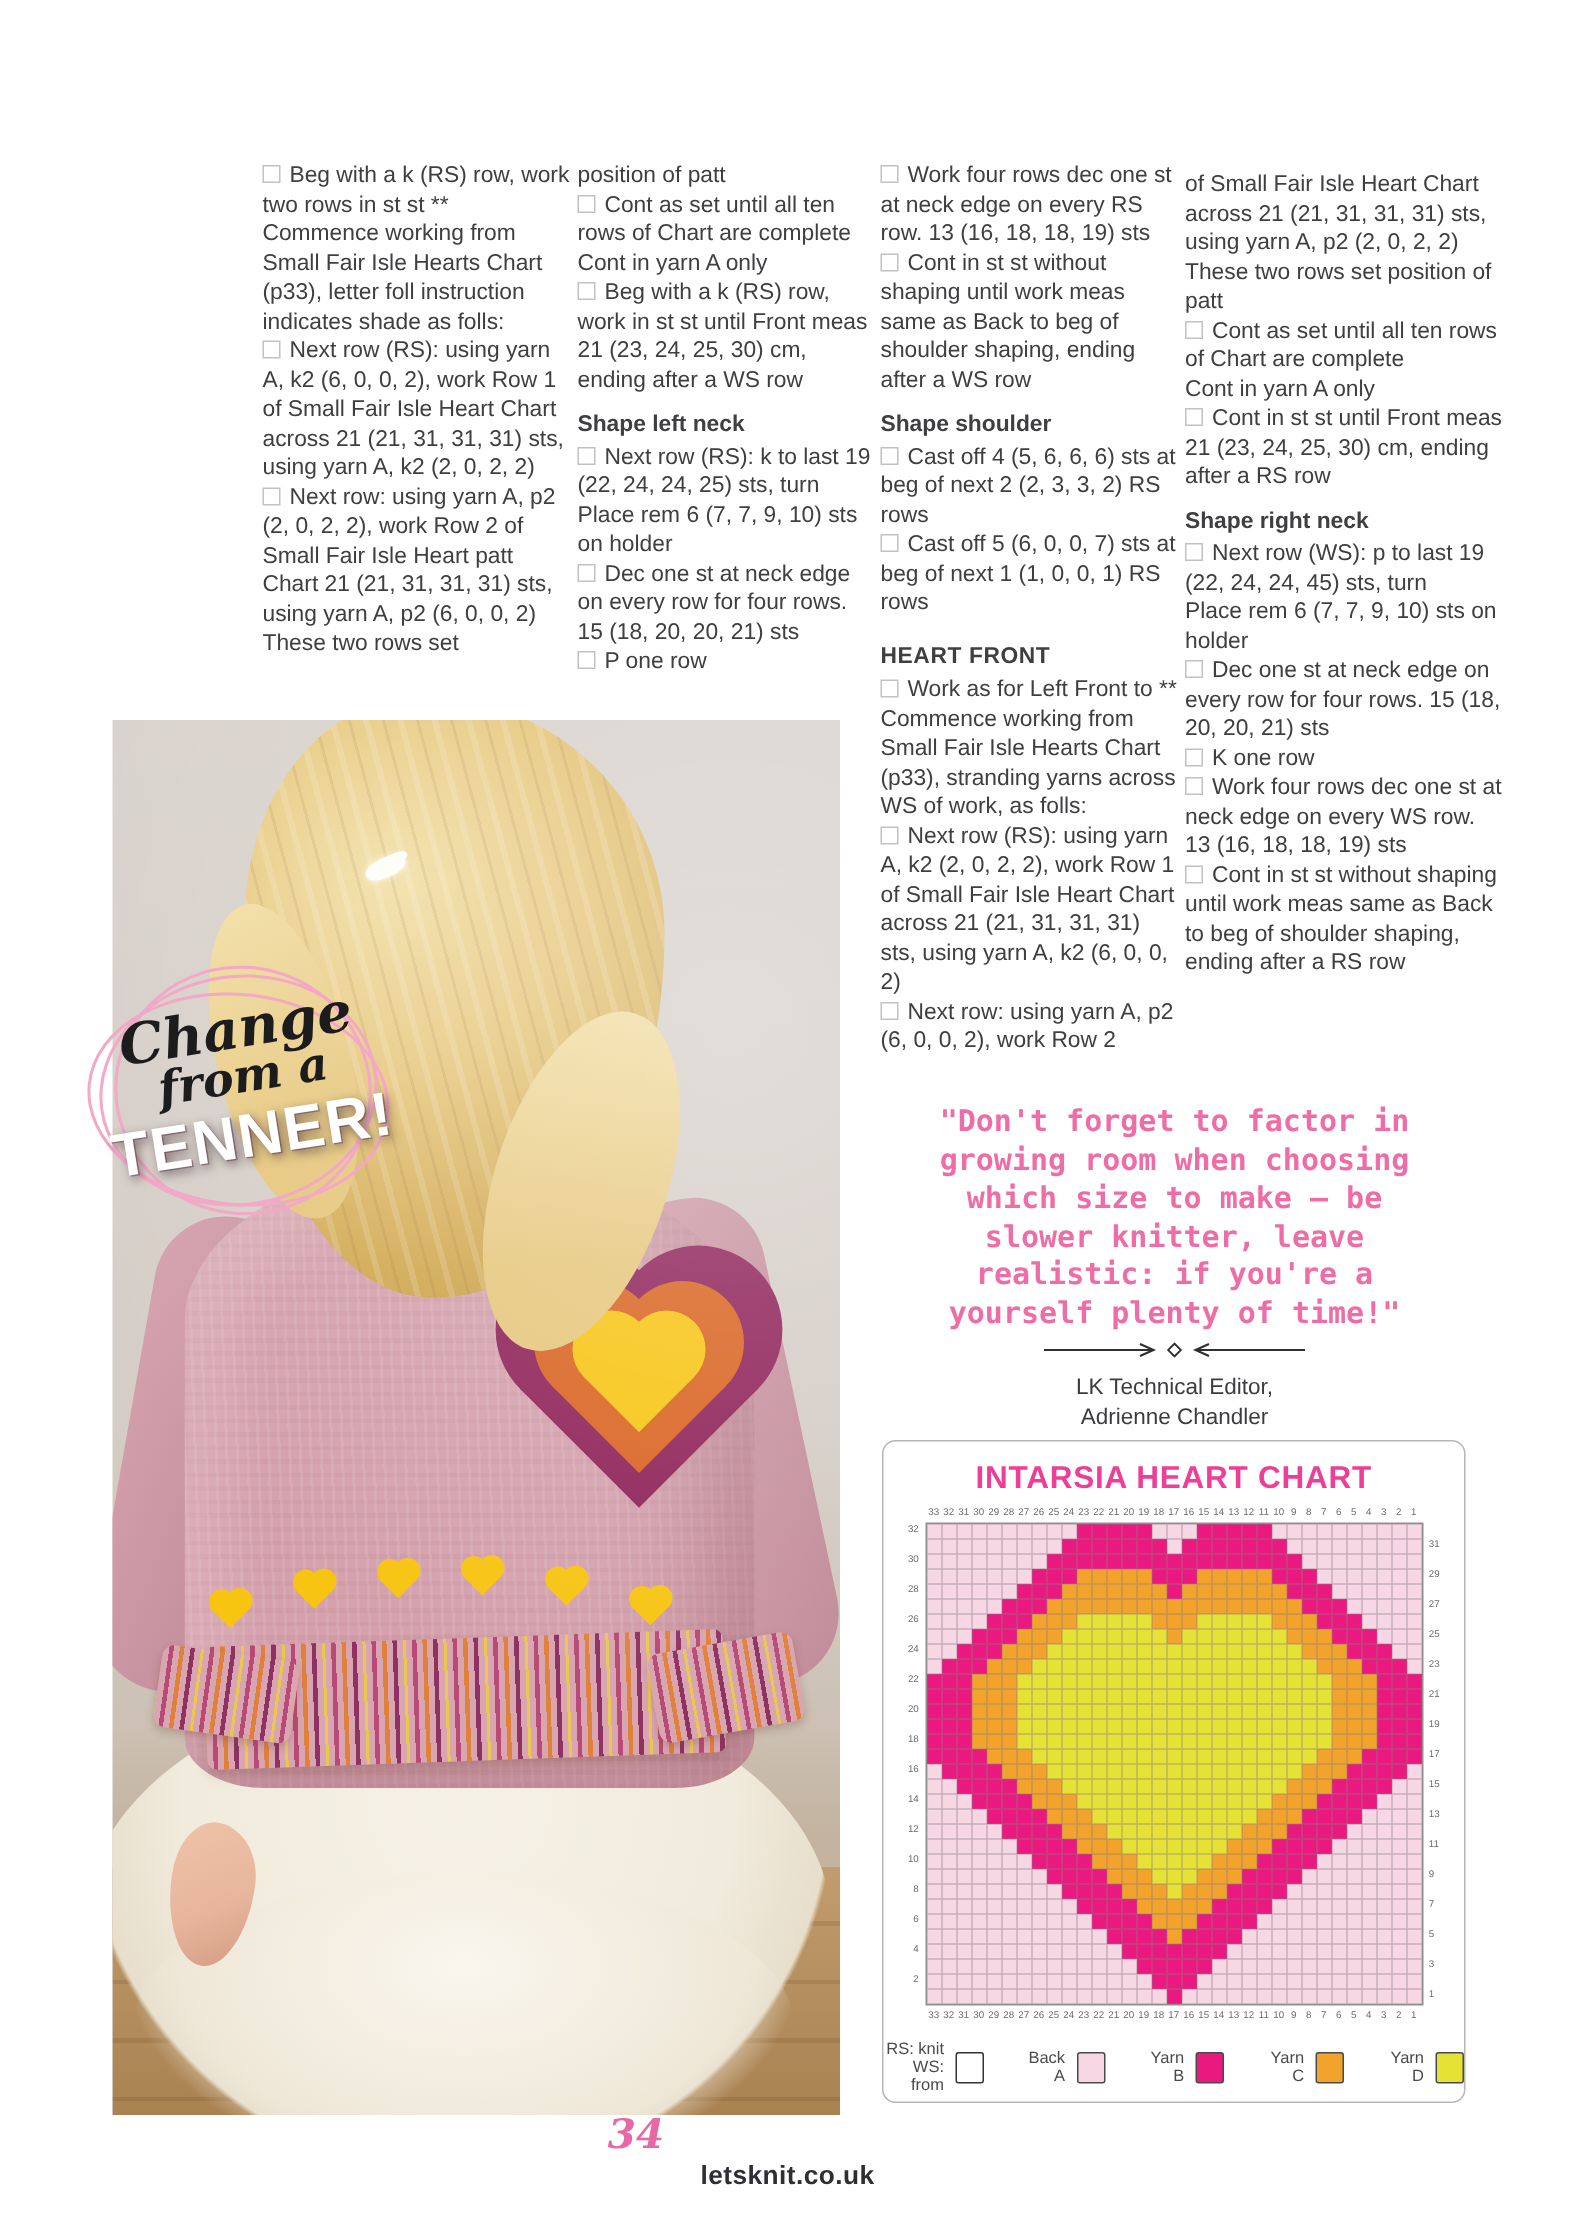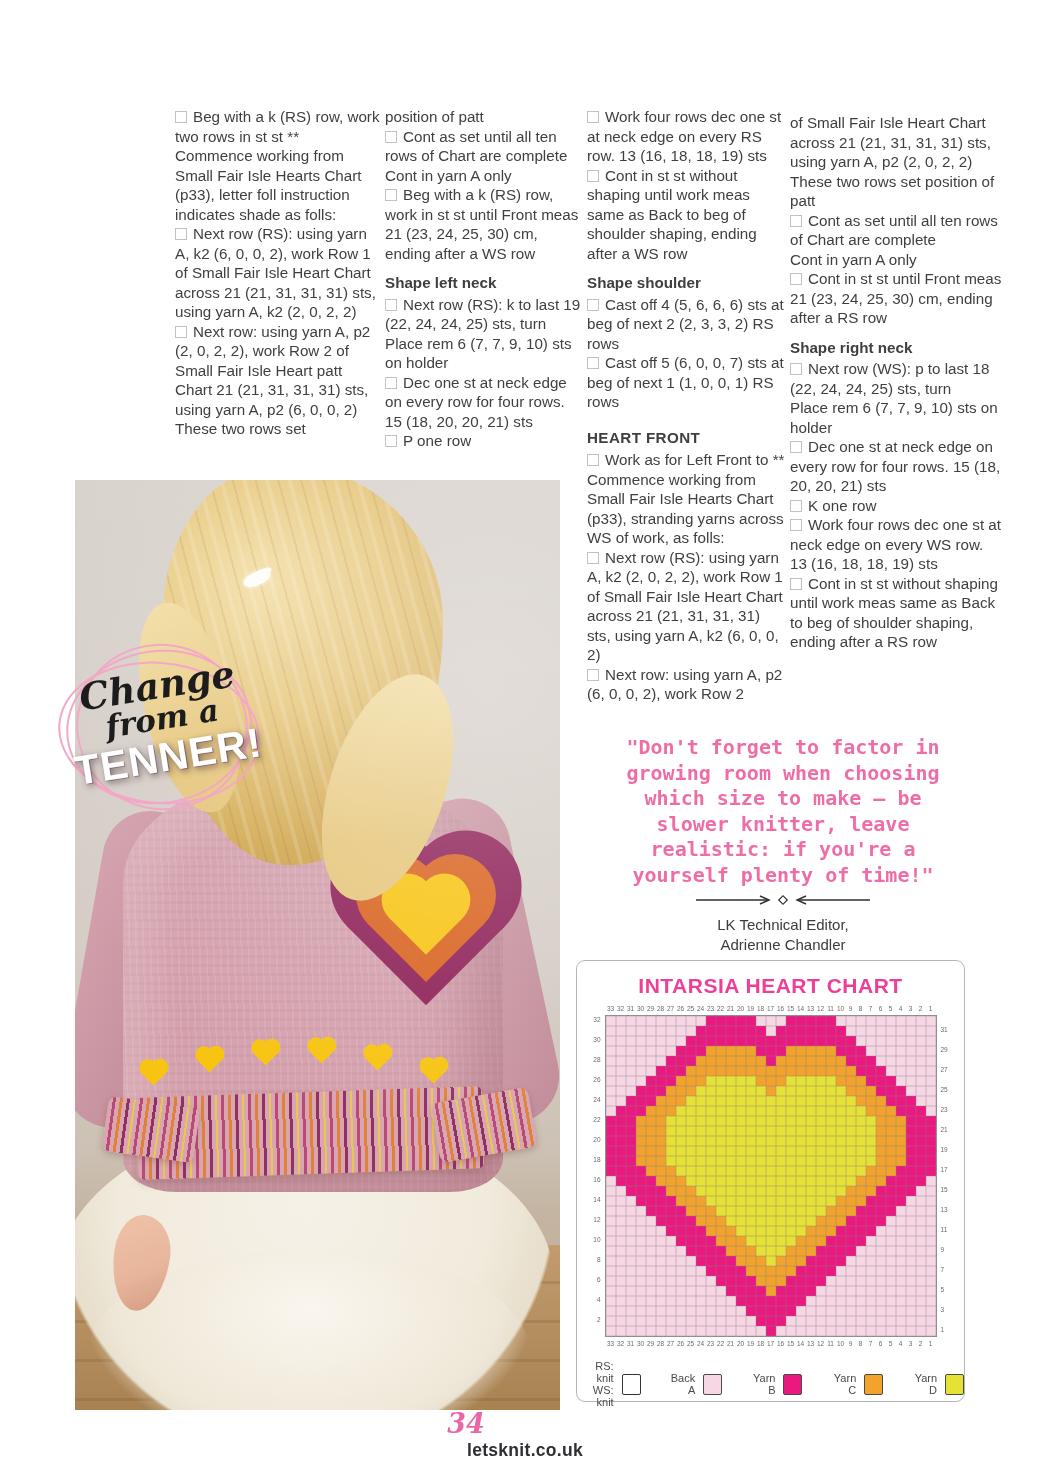--- a/index.html
+++ b/index.html
@@ -75,21 +75,21 @@
   .ring{position:absolute;border:2.5px solid var(--badge_pink,#f2a8c6);border-radius:50%;}
   .r1{left:10px;top:8px;width:182px;height:150px;transform:rotate(-8deg);}
   .r2{left:2px;top:20px;width:198px;height:138px;transform:rotate(6deg);}
   .r3{left:20px;top:2px;width:168px;height:162px;transform:rotate(15deg);}
   .badge-text{position:absolute;left:0;top:26px;width:100%;text-align:center;transform:rotate(-9deg);}
   .bl1{font-family:"DejaVu Serif",serif;font-style:italic;font-weight:bold;font-size:37px;line-height:35px;color:#1d1c1c;}
   .bl2{font-family:"DejaVu Serif",serif;font-style:italic;font-weight:bold;font-size:31px;line-height:31px;color:#1d1c1c;}
   .bl3{font-family:"Liberation Sans",sans-serif;font-weight:bold;font-size:41px;line-height:46px;color:#fff;letter-spacing:1px;
        text-shadow:2px 3px 7px rgba(60,40,50,.6),1px 1px 0 rgba(140,100,115,.65);}
   
-  .chartbox{position:absolute;left:576px;top:960px;width:387px;height:440px;background:#fff;
+  .chartbox{position:absolute;left:588px;top:960px;width:387px;height:440px;background:#fff;
         border:1.5px solid #b5b5b5;border-radius:9px;}
   .charttitle{margin:13px 0 6px;text-align:center;font-size:21px;font-weight:bold;
         letter-spacing:.5px;color:var(--chart_title,#ee3f98);}
   .chartmid{display:flex;justify-content:center;align-items:stretch;gap:2px;}
   .colnums{display:grid;grid-template-columns:repeat(33,10px);justify-content:center;margin:2px 0;}
   .colnums span{font-size:6.5px;text-align:center;color:#6a6a6a;height:9px;line-height:9px;}
   .grid{display:grid;grid-template-columns:repeat(33,10px);grid-auto-rows:10px;border:1px solid #8f8f8f;
         width:330px;height:320px;box-sizing:content-box;}
   .cell{box-shadow:inset 0 0 0 .5px rgba(140,125,132,.45);}
   .cA{background:var(--yarnA,#f8d7e5);} .cB{background:var(--yarnB,#e9197f);}
@@ -100,21 +100,21 @@
   .rn-r{text-align:left;padding-left:2px;}
   .legend{display:flex;justify-content:flex-start;align-items:center;gap:24px;margin-top:12px;}
   .litem{display:flex;align-items:center;gap:8px;}
   .llabel{font-size:11px;color:#4a4a4a;line-height:12px;text-align:right;}
   .sw{width:19px;height:19px;border:1.5px solid #4a4a4a;border-radius:2px;}
   .swBlank{background:#fff;border-color:#333;}
   .swA{background:var(--yarnA,#f8d7e5);} .swB{background:var(--yarnB,#e9197f);}
   .swC{background:var(--yarnC,#f1a32b);} .swD{background:var(--yarnD,#e6e135);}
   
   .pagenum{position:absolute;left:0;top:1408px;width:848px;text-align:center;
-        font-family:"DejaVu Serif",serif;font-style:italic;font-weight:bold;font-size:27px;color:#e868a6;margin-left:42px;}
+        font-family:"DejaVu Serif",serif;font-style:italic;font-weight:bold;font-size:27px;color:#e868a6;}
   .site{position:absolute;left:0;top:1440px;width:1050px;text-align:center;
         font-size:17.5px;font-weight:bold;letter-spacing:.3px;color:#2e2e33;}
 </style>
 </head>
 <body>
 
 <div class="page">
 
   <div class="col col1">
     <p><span class="cb"></span><span>Beg with a k (RS) row, work two rows in st st **</span></p>
@@ -149,21 +149,21 @@
     <p><span class="cb"></span><span>Next row: using yarn A, p2 (6, 0, 0, 2), work Row 2</span></p>
   </div>
 
   <div class="col col4">
     <p><span>of Small Fair Isle Heart Chart across 21 (21, 31, 31, 31) sts, using yarn A, p2 (2, 0, 2, 2)</span></p>
     <p><span>These two rows set position of patt</span></p>
     <p><span class="cb"></span><span>Cont as set until all ten rows of Chart are complete</span></p>
     <p><span>Cont in yarn A only</span></p>
     <p><span class="cb"></span><span>Cont in st st until Front meas 21 (23, 24, 25, 30) cm, ending after a RS row</span></p>
     <p class="subhead">Shape right neck</p>
-    <p><span class="cb"></span><span>Next row (WS): p to last 18 (22, 24, 24, 25) sts, turn</span></p>
+    <p><span class="cb"></span><span>Next row (WS): p to last 19 (22, 24, 24, 45) sts, turn</span></p>
     <p><span>Place rem 6 (7, 7, 9, 10) sts on holder</span></p>
     <p><span class="cb"></span><span>Dec one st at neck edge on every row for four rows. 15 (18, 20, 20, 21) sts</span></p>
     <p><span class="cb"></span><span>K one row</span></p>
     <p><span class="cb"></span><span>Work four rows dec one st at neck edge on every WS row. 13 (16, 18, 18, 19) sts</span></p>
     <p><span class="cb"></span><span>Cont in st st without shaping until work meas same as Back to beg of shoulder shaping, ending after a RS row</span></p>
   </div>
 
   <div class="photo">
     <div class="floor"></div>
     <div class="tutu"></div>
@@ -1423,21 +1423,21 @@
         <span>5</span>
         <span>4</span>
         <span>3</span>
         <span>2</span>
         <span>1</span>
       </div>
     <div class="legend">
       <div class="litem">
         <div class="llabel">
           <div>RS: knit</div>
-          <div>WS: knit</div>
+          <div>WS: from</div>
         </div>
         <div class="sw swBlank"></div>
       </div>
       <div class="litem">
         <div class="llabel">Back A</div>
         <div class="sw swA"></div>
       </div>
       <div class="litem">
         <div class="llabel">Yarn B</div>
         <div class="sw swB"></div>

